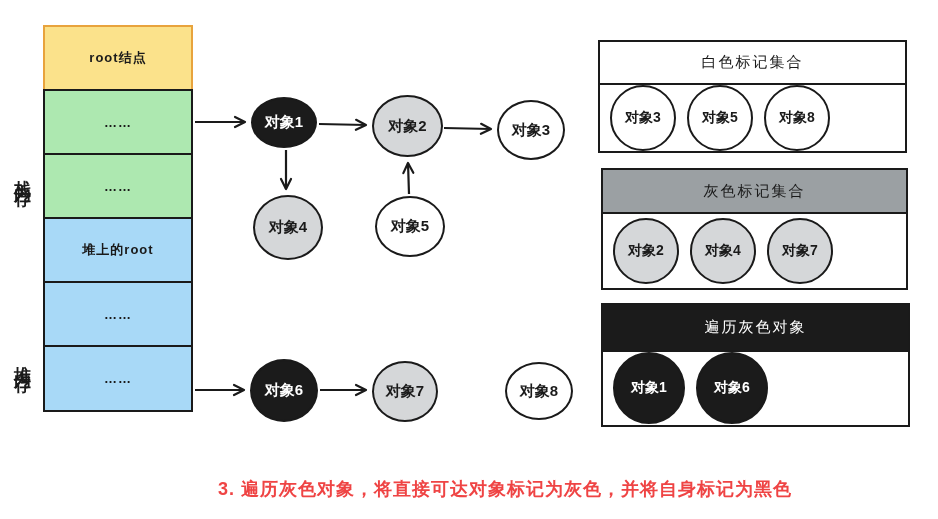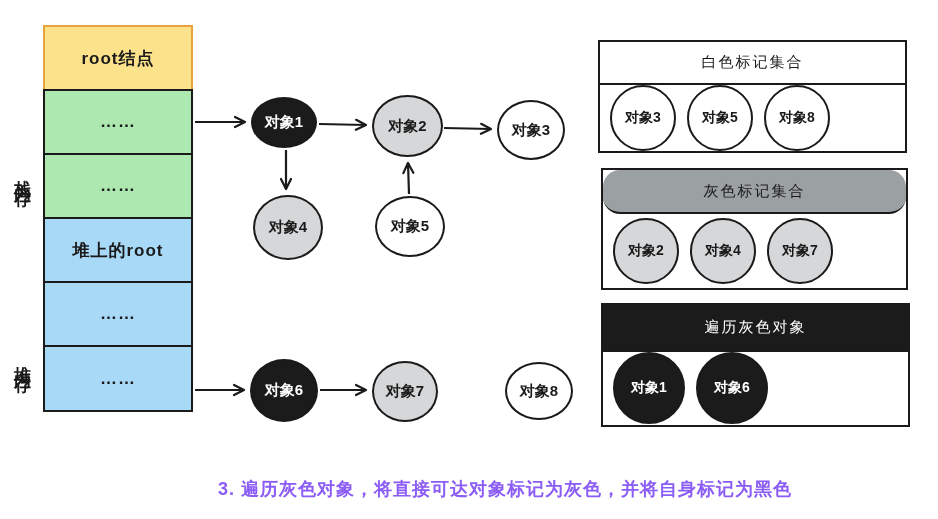--- a/index.html
+++ b/index.html
@@ -5,21 +5,21 @@
   html,body{margin:0;padding:0;background:#ffffff;}
   .canvas{
     position:relative;width:938px;height:519px;background:#ffffff;overflow:hidden;
     font-family:"Liberation Sans","DejaVu Sans",sans-serif;color:#1a1a1a;
   }
   
   .stack{position:absolute;left:43px;top:25px;width:150px;}
   .cell{
     box-sizing:border-box;width:150px;height:66px;margin-top:-2px;
     border:2px solid #1a1a1a;display:flex;align-items:center;justify-content:center;
-    font-size:17px;font-weight:700;letter-spacing:1px;
+    font-size:13px;font-weight:700;letter-spacing:1px;
   }
   .cell:first-child{margin-top:0;}
   .cell.root{background:#FBE28B;border-color:#E8A33D;}
   .cell.stackmem{background:#ADE8B0;}
   .cell.heapmem{background:#A8D9F7;}
   .cell.last{height:67px;}
   .vlabel{
     position:absolute;left:9px;width:26px;
     writing-mode:vertical-rl;text-orientation:upright;
     font-size:17px;font-weight:700;letter-spacing:5px;line-height:26px;
@@ -37,38 +37,38 @@
   .arrows{position:absolute;left:0;top:0;pointer-events:none;}
   
   .setbox{
     position:absolute;box-sizing:border-box;border:2.5px solid #1a1a1a;background:#ffffff;
   }
   .setbox .sethead{
     box-sizing:border-box;border-bottom:2.5px solid #1a1a1a;
     display:flex;align-items:center;justify-content:center;
     font-size:15px;font-weight:400;letter-spacing:2px;
   }
-  .setbox.graybox .sethead{background:#9BA0A3;border-radius:17px;}
+  .setbox.graybox .sethead{background:#9BA0A3;}
   .setbox.blackbox .sethead{background:#1b1b1b;color:#ffffff;}
   .setbody{
     display:flex;align-items:center;gap:11px;padding-left:10px;
   }
   .member{
     box-sizing:border-box;border:2.5px solid #1a1a1a;border-radius:50%;
     display:flex;align-items:center;justify-content:center;
     font-size:14px;font-weight:700;flex:0 0 auto;background:#ffffff;
   }
   .member.m66{width:66px;height:66px;}
   .member.m72{width:72px;height:72px;}
   .member.gray{background:#D5D7D9;}
   .member.black{background:#1b1b1b;color:#ffffff;}
   
   .caption{
     position:absolute;left:155px;top:477px;width:700px;text-align:center;
-    font-size:18px;font-weight:700;letter-spacing:1px;color:#8b5cf6;
+    font-size:18px;font-weight:700;letter-spacing:1px;color:#ef4444;
   }
 </style>
 </head>
 <body>
 
 <div class="canvas">
 
   <svg class="arrows" width="938" height="519">
     <defs>
       <marker id="arrow" markerUnits="userSpaceOnUse" markerWidth="16" markerHeight="16" refX="12" refY="7" orient="auto">

